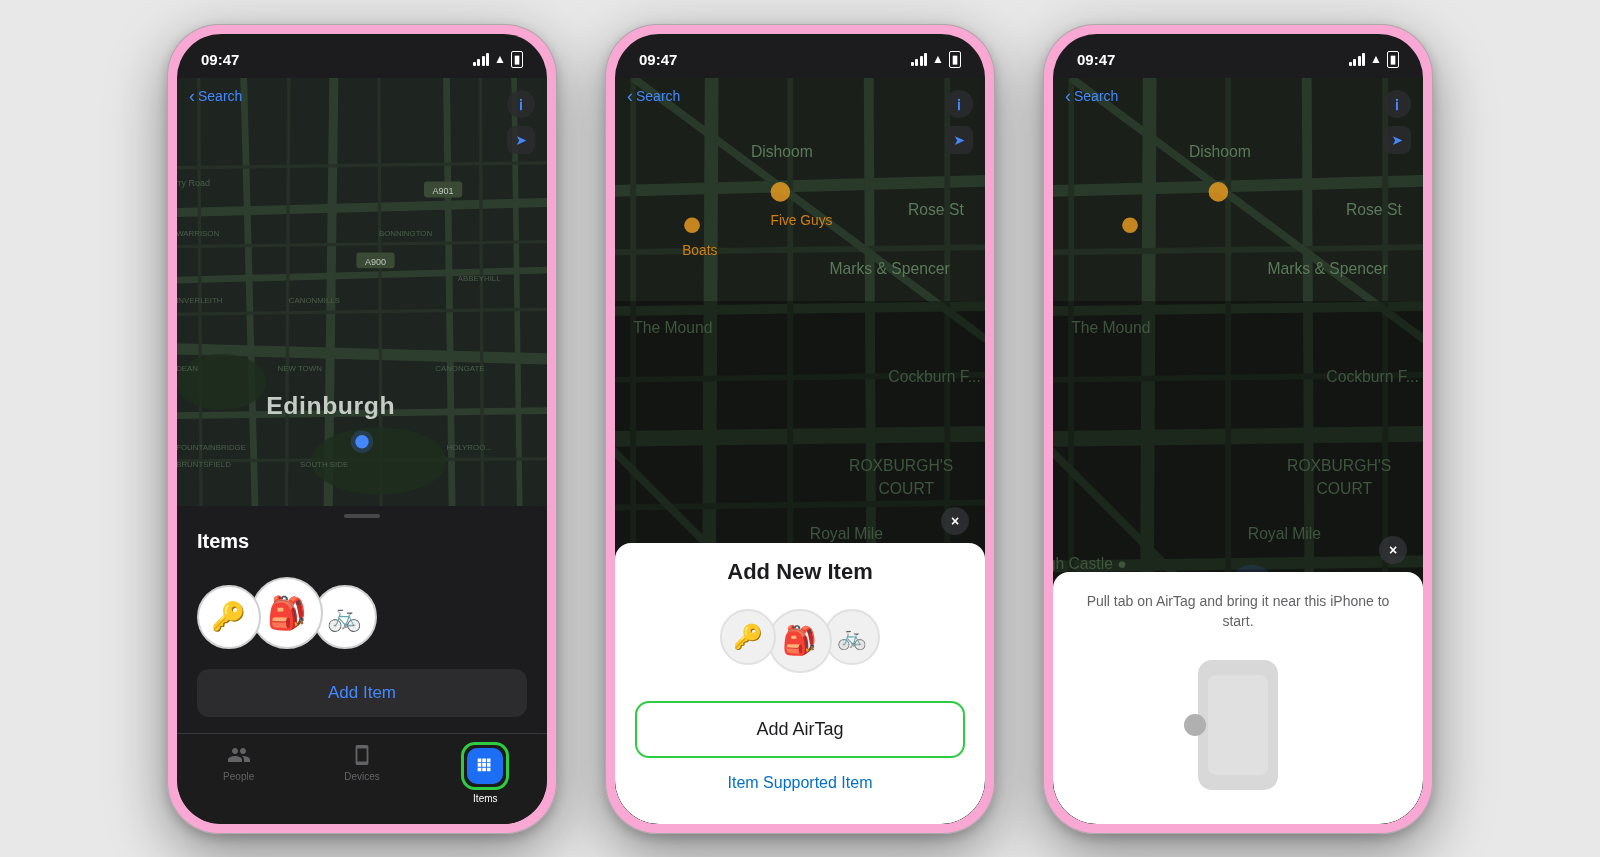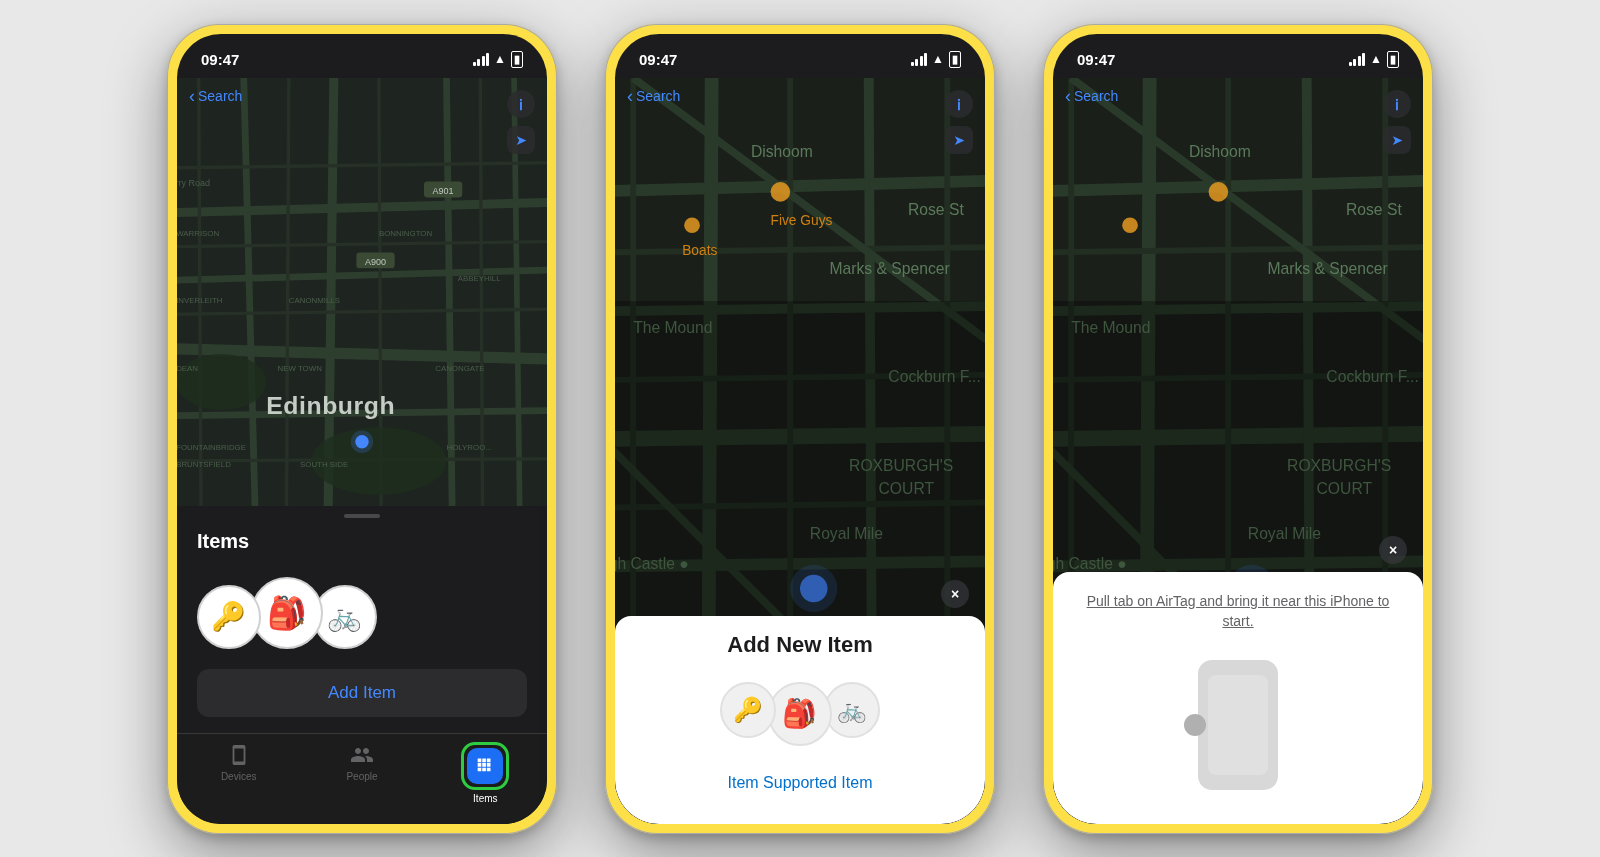--- a/index.html
+++ b/index.html
@@ -20,21 +20,21 @@
       align-items: center;
       justify-content: center;
       width: 100%;
       padding: 20px;
     }
 
     
     .iphone {
       width: 390px;
       height: 810px;
-      background: #fde047;
+      background: #f9a8d4;
       border-radius: 52px;
       padding: 10px;
       box-shadow:
         inset 0 0 0 1px #aaa,
         0 20px 60px rgba(0,0,0,0.4),
         0 4px 12px rgba(0,0,0,0.2);
       position: relative;
       flex-shrink: 0;
     }
 
@@ -309,21 +309,20 @@
       text-align: center;
       margin-bottom: 10px;
     }
 
     .searching-subtitle {
       font-size: 14px;
       color: #636366;
       text-align: center;
       margin-bottom: 28px;
       line-height: 1.4;
-      text-decoration: underline;
     }
 
     .phone-illustration {
       display: flex;
       justify-content: center;
       margin-bottom: 10px;
     }
 
     .phone-illus {
       width: 80px;
@@ -493,34 +492,34 @@
           <div class="item-bubble">🚲</div>
         </div>
 
         <div class="add-item-btn">Add Item</div>
       </div>
 
       <div class="tab-bar">
 
         <div class="tab-item">
           <div class="tab-icon">
+            <svg width="24" height="24" viewBox="0 0 24 24" fill="#636366">
+              <path d="M16 11c1.66 0 2.99-1.34 2.99-3S17.66 5 16 5c-1.66 0-3 1.34-3 3s1.34 3 3 3zm-8 0c1.66 0 2.99-1.34 2.99-3S9.66 5 8 5C6.34 5 5 6.34 5 8s1.34 3 3 3zm0 2c-2.33 0-7 1.17-7 3.5V19h14v-2.5c0-2.33-4.67-3.5-7-3.5zm8 0c-.29 0-.62.02-.97.05 1.16.84 1.97 1.97 1.97 3.45V19h6v-2.5c0-2.33-4.67-3.5-7-3.5z"></path>
+            </svg>
+          </div>
+          <span class="tab-label">People</span>
+        </div>
+
+        <div class="tab-item">
+          <div class="tab-icon">
             <svg width="22" height="22" viewBox="0 0 24 24" fill="#636366">
               <path d="M17 1H7c-1.1 0-2 .9-2 2v18c0 1.1.9 2 2 2h10c1.1 0 2-.9 2-2V3c0-1.1-.9-2-2-2zm0 18H7V5h10v14z"></path>
             </svg>
           </div>
           <span class="tab-label">Devices</span>
-        </div>
-
-        <div class="tab-item">
-          <div class="tab-icon">
-            <svg width="24" height="24" viewBox="0 0 24 24" fill="#636366">
-              <path d="M16 11c1.66 0 2.99-1.34 2.99-3S17.66 5 16 5c-1.66 0-3 1.34-3 3s1.34 3 3 3zm-8 0c1.66 0 2.99-1.34 2.99-3S9.66 5 8 5C6.34 5 5 6.34 5 8s1.34 3 3 3zm0 2c-2.33 0-7 1.17-7 3.5V19h14v-2.5c0-2.33-4.67-3.5-7-3.5zm8 0c-.29 0-.62.02-.97.05 1.16.84 1.97 1.97 1.97 3.45V19h6v-2.5c0-2.33-4.67-3.5-7-3.5z"></path>
-            </svg>
-          </div>
-          <span class="tab-label">People</span>
         </div>
 
         <div class="tab-item">
           <div class="green-ring">
             <div style="background:#1c6ef5;border-radius:10px;padding:5px 7px;">
               <svg width="22" height="22" viewBox="0 0 24 24" fill="white">
                 <path d="M4 6h4v4H4zm0 5h4v4H4zm0 5h4v4H4zm5-10h4v4H9zm0 5h4v4H9zm0 5h4v4H9zm5-10h4v4h-4zm0 5h4v4h-4zm0 5h4v4h-4z"></path>
               </svg>
             </div>
           </div>
@@ -620,20 +619,21 @@
             <div class="modal-close" style="position:absolute;top:-36px;right:16px;">×</div>
 
             <div class="modal-title">Add New Item</div>
 
             <div class="modal-items">
               <div class="modal-item-bubble">🔑</div>
               <div class="modal-item-bubble">🎒</div>
               <div class="modal-item-bubble">🚲</div>
             </div>
 
+            <div class="add-airtag-btn">Add AirTag</div>
 
             <div class="other-supported-link">Item Supported Item</div>
           </div>
         </div>
       </div>
 
     </div>
   </div>
 
   <div class="iphone">

